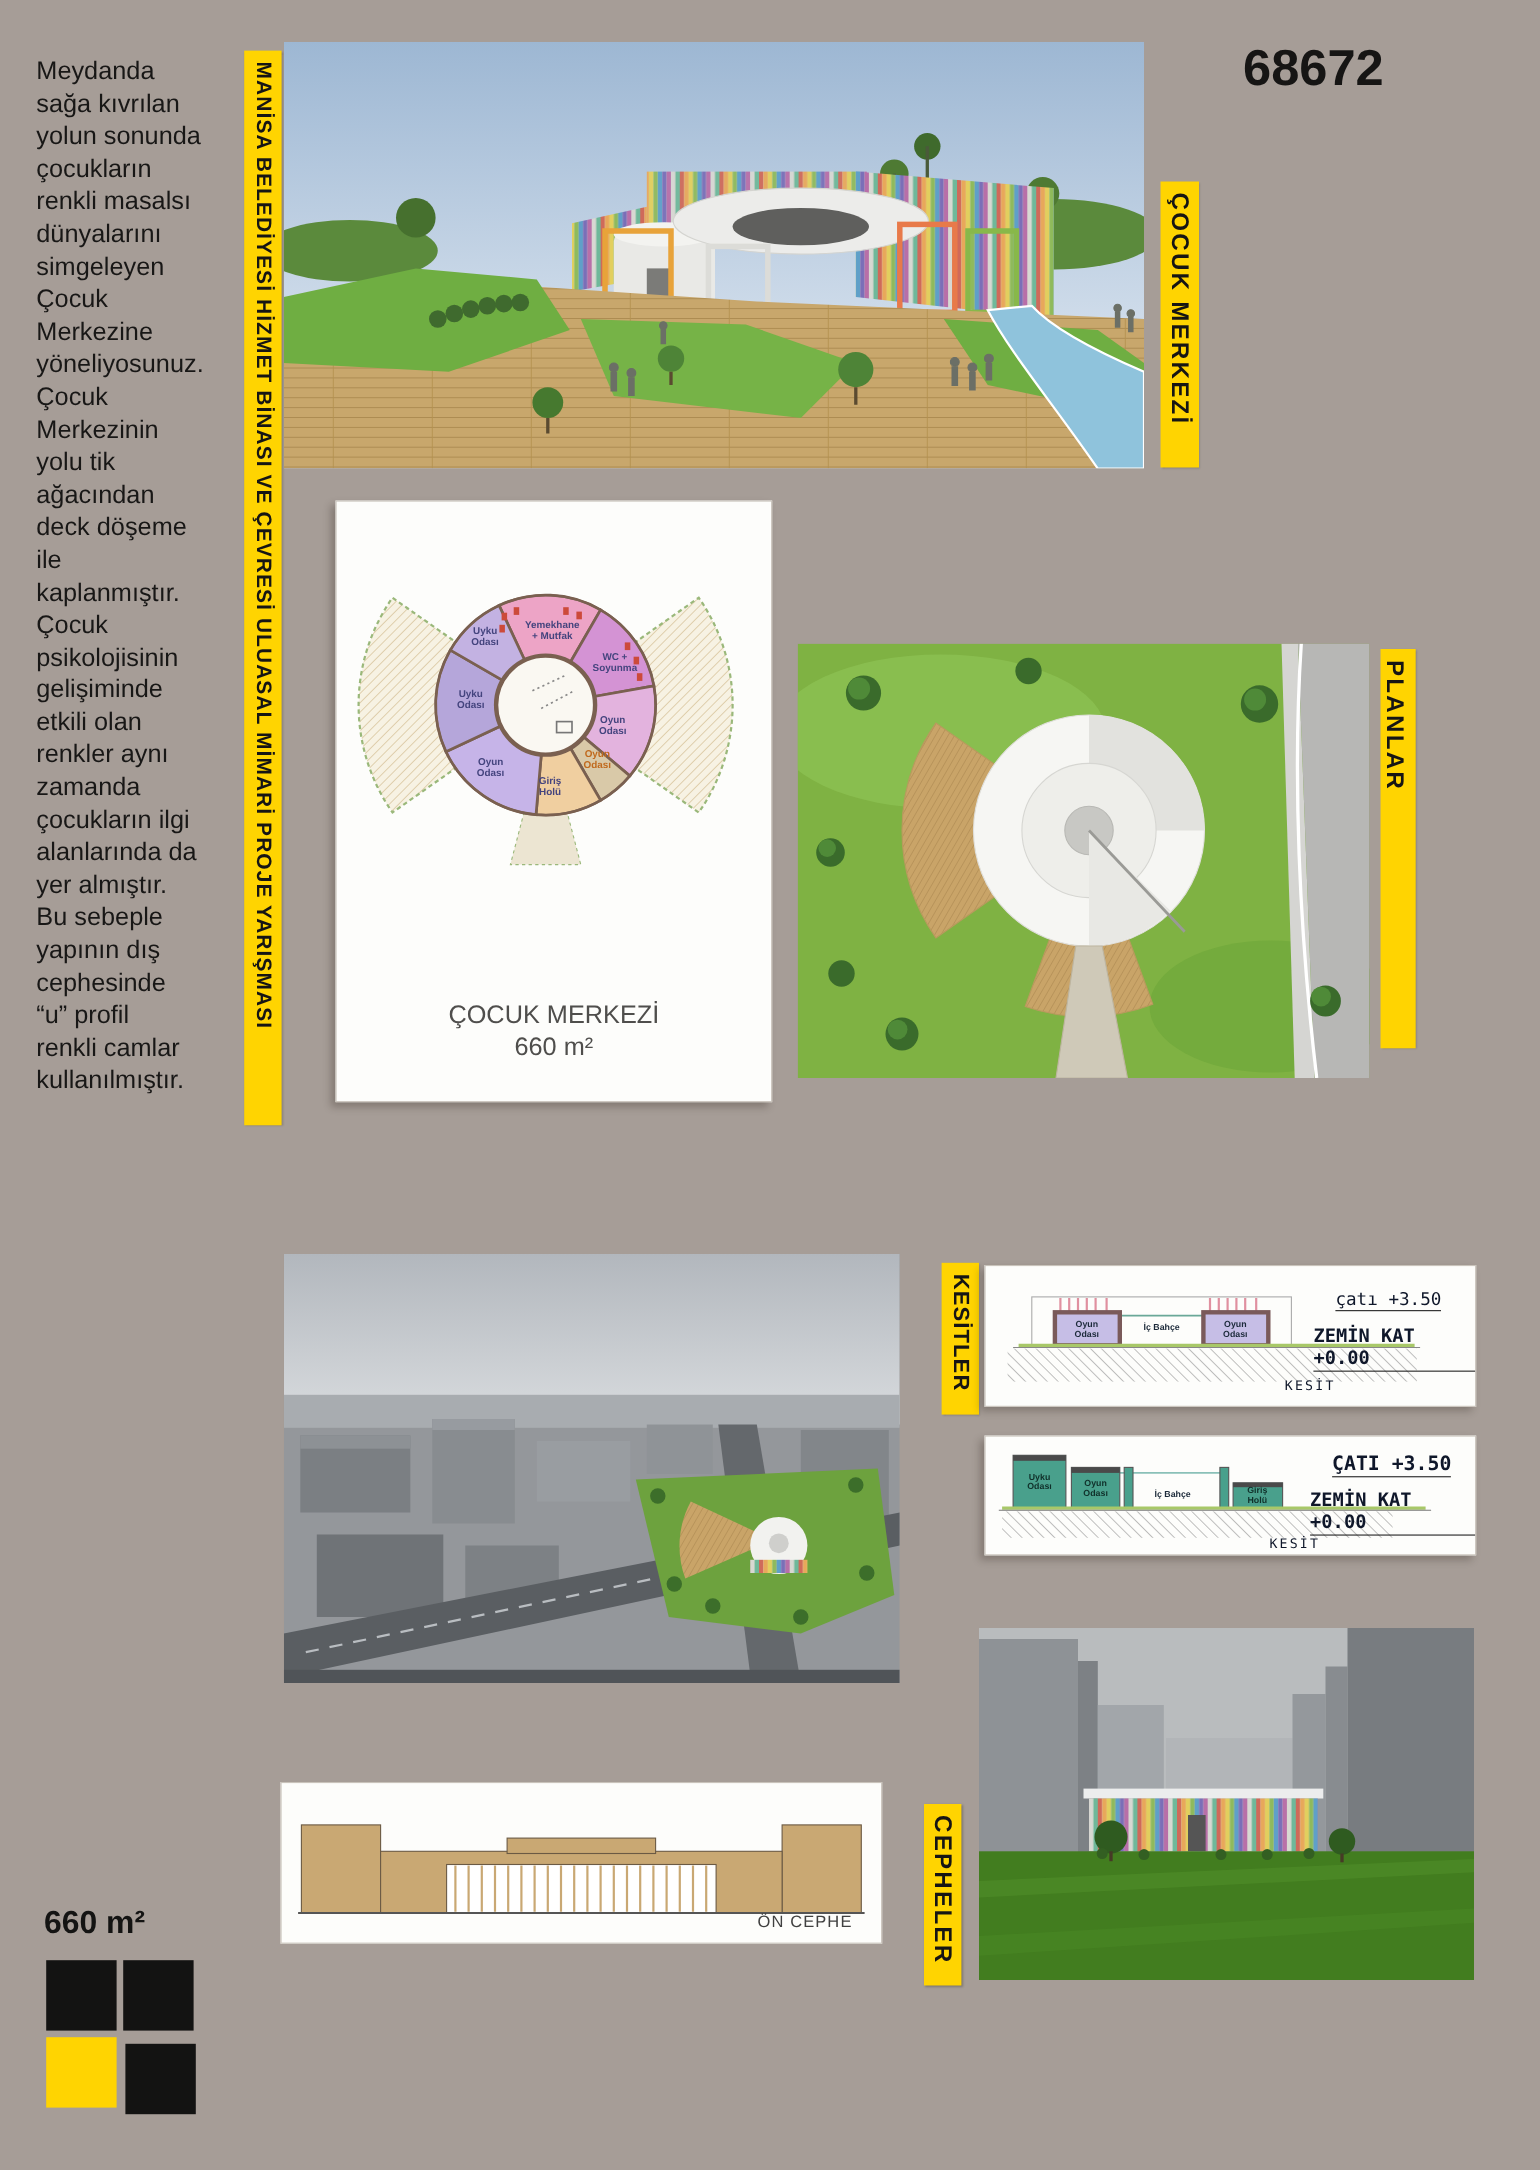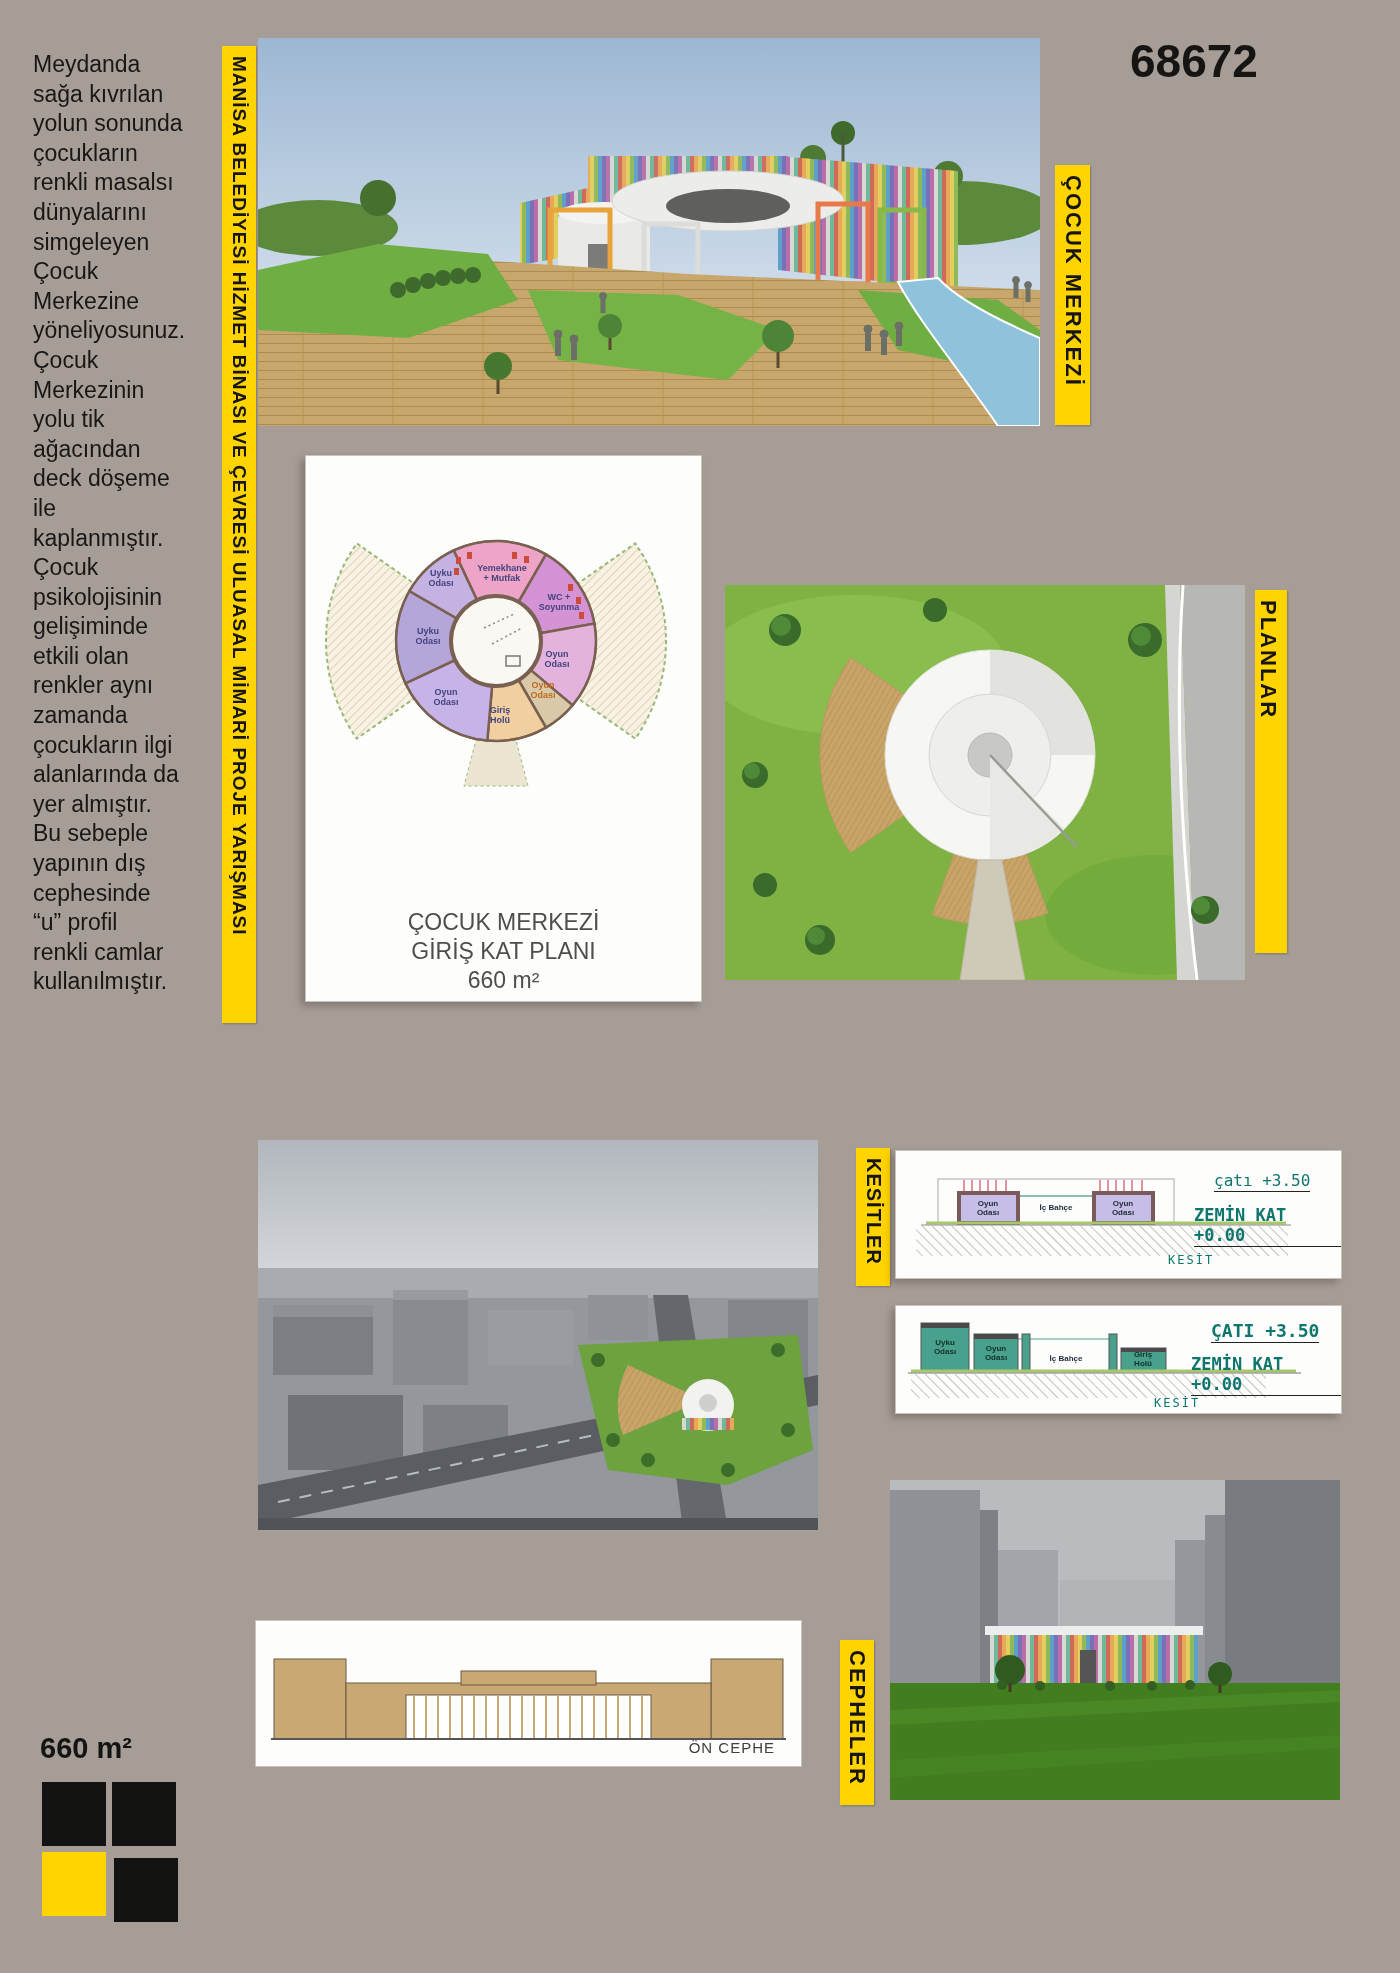--- a/index.html
+++ b/index.html
@@ -26,21 +26,21 @@
   .note{position:absolute;left:1130px;top:100px;width:265px;font-size:24px;font-weight:bold;
         color:#ffd401;line-height:29px;}
   .imgbox{position:absolute;overflow:hidden;}
   .whitebox{position:absolute;background:#fdfdfb;border:1px solid #c9c3bb;
             box-shadow:-4px 4px 7px rgba(40,30,20,.28);}
   .plan-label{position:absolute;transform:translate(-50%,-50%);font-size:9px;font-weight:bold;
               color:#44447e;text-align:center;line-height:10px;}
   .plan-label.orange{color:#c06a1e;}
   .plan-caption{position:absolute;left:0;right:0;top:452px;text-align:center;color:#4f4e4c;
                 font-size:23px;line-height:29px;}
-  .arch{font-family:"DejaVu Sans Mono",monospace;color:#0f766e;position:absolute;}
+  .arch{font-family:"DejaVu Sans Mono",monospace;color:#0f172a;position:absolute;}
   .underl{border-bottom:1.6px solid #222;padding-bottom:1px;}
   .kesit{font-size:12px;letter-spacing:2px;}
   .room-label{position:absolute;transform:translate(-50%,-50%);font-size:8px;font-weight:bold;
               color:#1c2a3a;text-align:center;line-height:9px;}
   .room-label.teal{color:#10302a;}
   .elev-caption{position:absolute;right:26px;top:118px;font-size:15px;color:#404040;letter-spacing:1px;}
   .area-text{position:absolute;left:40px;top:1732px;font-size:29px;font-weight:bold;color:#141413;}
   .sq{position:absolute;width:64px;height:64px;}
   .sq.black{background:#131312;}
   .sq.yellow{background:#ffd401;}
@@ -249,21 +249,20 @@
     <div class="plan-label pre" style="left:251px;top:203px;">Oyun
 Odası</div>
     <div class="plan-label pre" style="left:140px;top:241px;">Oyun
 Odası</div>
     <div class="plan-label pre orange" style="left:237px;top:234px;">Oyun
 Odası</div>
     <div class="plan-label pre" style="left:194px;top:259px;">Giriş
 Holü</div>
     <div class="plan-caption">
       <div>ÇOCUK MERKEZİ</div>
-      <div>GİRİŞ KAT PLANI</div>
       <div>660 m²</div>
     </div>
   </div>
 
   <div class="imgbox" style="left:725px;top:585px;width:520px;height:395px;">
     <svg viewBox="0 0 520 395" width="520" height="395">
       <rect width="520" height="395" fill="#7fb243"></rect>
       <ellipse cx="130" cy="80" rx="150" ry="70" fill="#8cc052" opacity="0.8"></ellipse>
       <ellipse cx="430" cy="330" rx="110" ry="60" fill="#74ab3d"></ellipse>
       <path d="M265,170 L125.8,267.6 A170,170 0 0 1 125.8,72.4 Z" fill="url(#deckHatch)" stroke="#b99a5e"></path>

